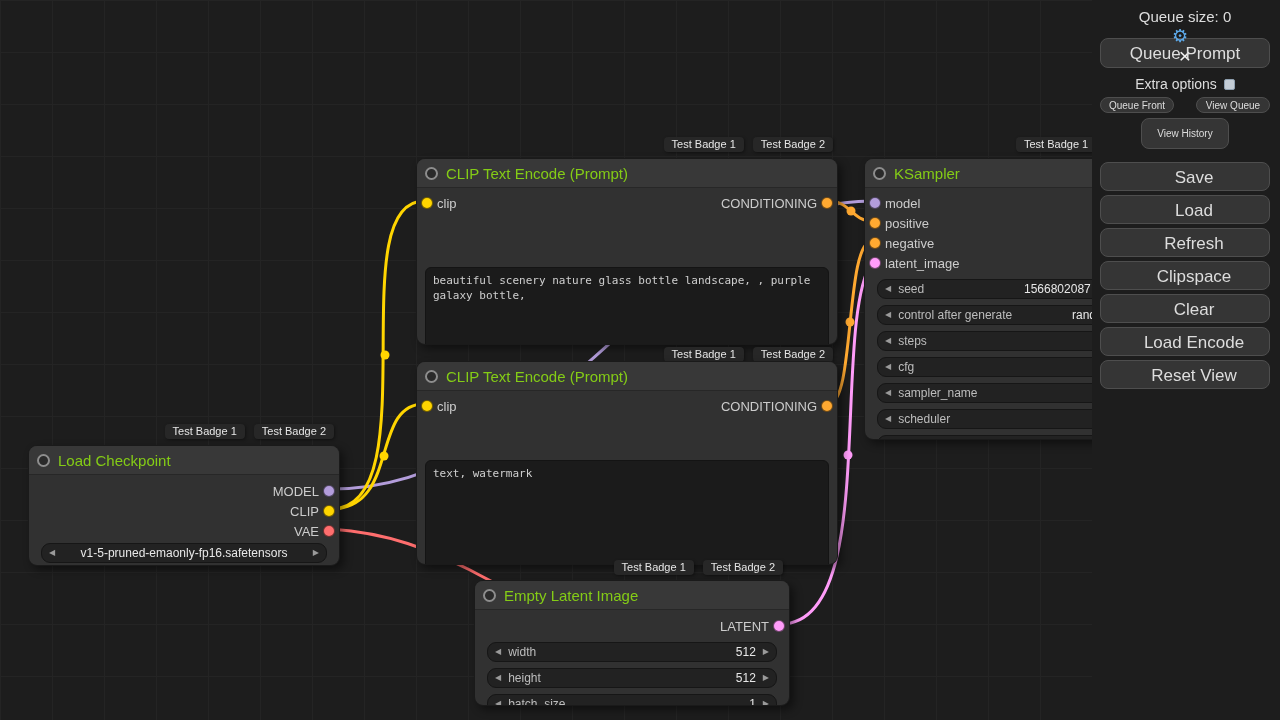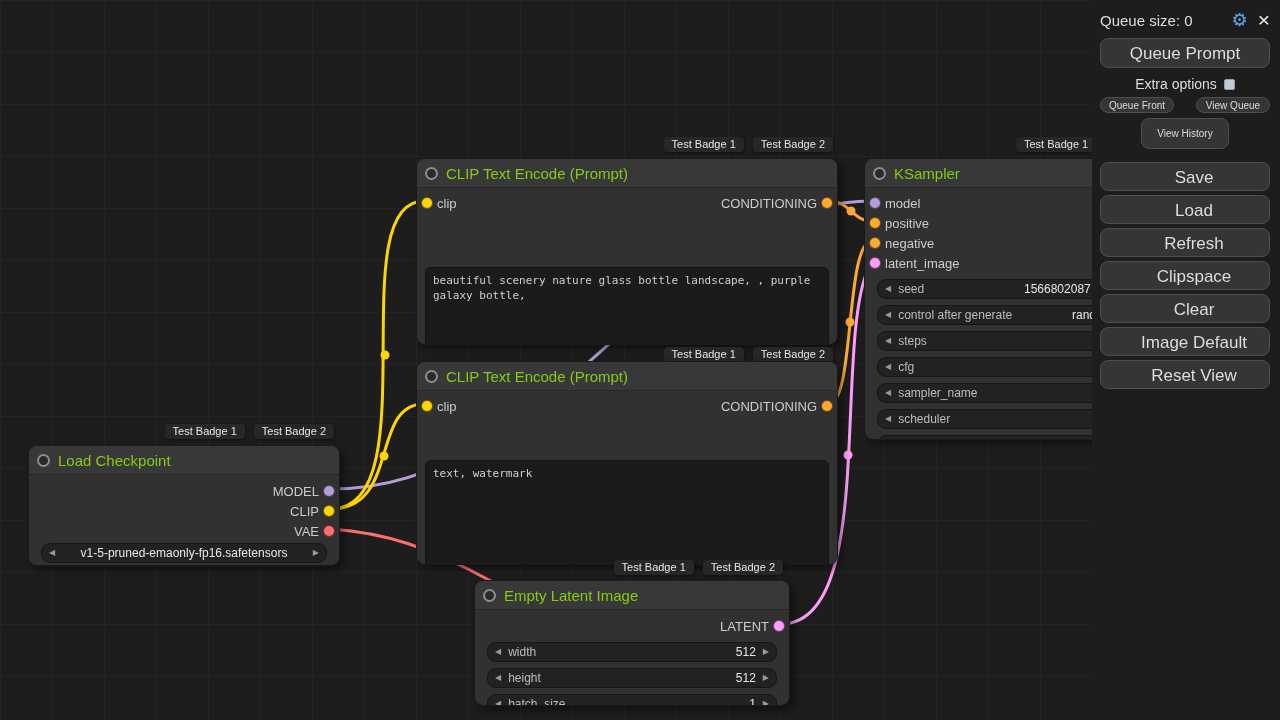--- a/index.html
+++ b/index.html
@@ -67,21 +67,21 @@
   #node-ks .w-seed .wvalue{left:146px;}
   #node-ks .w-ctrl .wvalue{left:194px;}
   #node-latent{left:474px;top:580px;width:316px;height:126px;}
   #node-latent .badges{top:-20px;right:7px;}
   #node-latent .prow{height:20px;margin-top:6px;}
   #node-latent .widget{margin-top:6px;}
   #node-latent .widget:first-of-type{margin-top:3px;}
   
   .side-panel{position:absolute;left:1092px;top:0;width:188px;height:720px;
     background:#1d1d1d;z-index:5;box-sizing:border-box;padding:8px 10px 0 8px;}
-  .mhead{display:flex;align-items:center;height:24px;color:#dddddd;font-size:15px;}
+  .mhead{display:flex;align-items:center;height:24px;color:#dddddd;font-size:15px;flex-direction:column;}
   .mhead .sp{flex:1;}
   .gear{color:#5da9e9;font-size:18px;margin-right:10px;cursor:pointer;}
   .closex{color:#f2f2f2;font-size:21px;line-height:18px;cursor:pointer;}
   .mbtn{display:block;width:100%;box-sizing:border-box;background:#353535;
     border:1px solid #4e4e4e;border-radius:8px;color:#dddddd;text-align:center;
     font-family:"Liberation Sans",sans-serif;cursor:pointer;}
   .big{height:29px;font-size:17px;margin-bottom:4px;line-height:27px;padding-left:24px;}
   .qp{height:30px;font-size:17px;line-height:28px;margin:6px 0 8px;}
   .extra{display:flex;align-items:center;justify-content:center;gap:7px;
     color:#dddddd;font-size:14px;height:16px;margin-bottom:5px;}
@@ -301,17 +301,17 @@
     <div class="smallrow">
       <button class="mbtn small">Queue Front</button>
       <button class="mbtn small">View Queue</button>
     </div>
     <button class="mbtn vh">View History</button>
     <button class="mbtn big">Save</button>
     <button class="mbtn big">Load</button>
     <button class="mbtn big">Refresh</button>
     <button class="mbtn big">Clipspace</button>
     <button class="mbtn big">Clear</button>
-    <button class="mbtn big">Image Default</button>
+    <button class="mbtn big">Load Encode</button>
     <button class="mbtn big">Reset View</button>
   </div>
 
 </div>
 
 </body></html>

